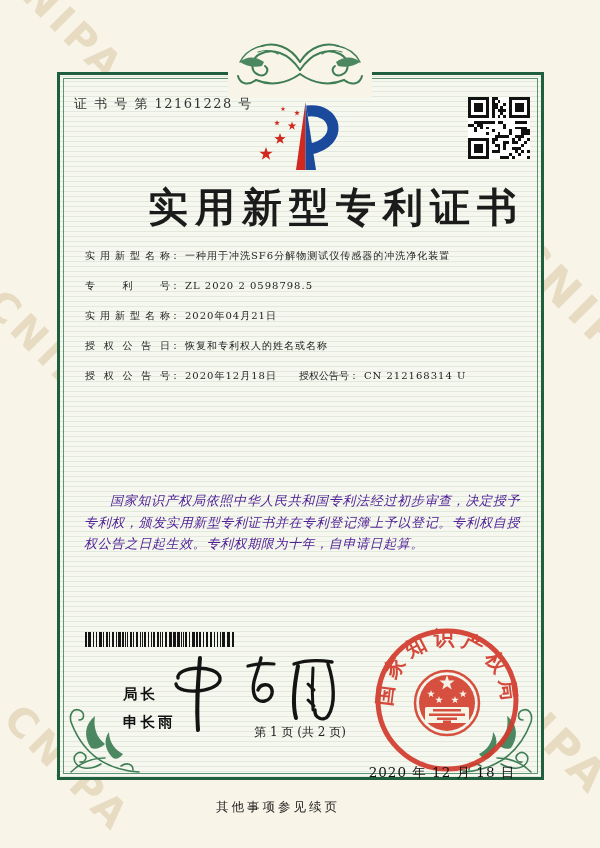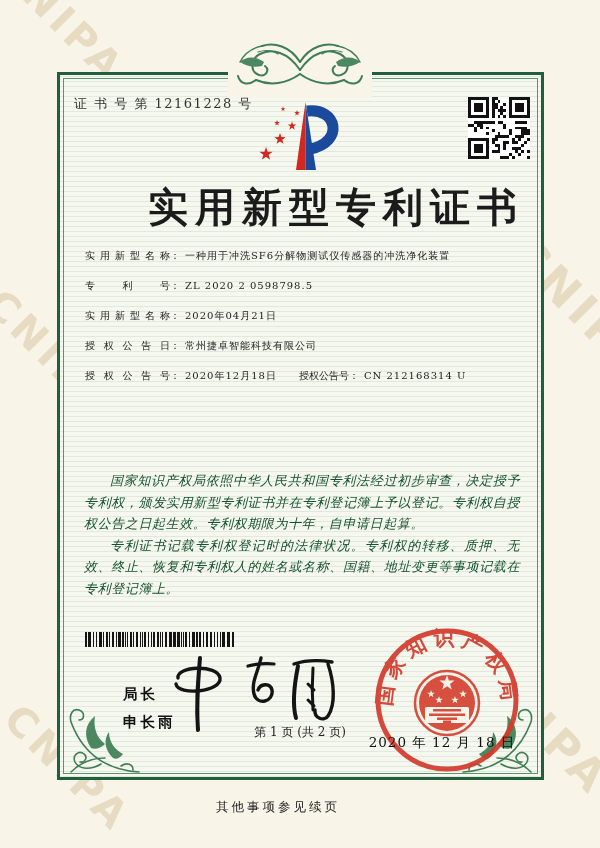--- a/index.html
+++ b/index.html
@@ -15,26 +15,26 @@
   .abs{position:absolute;z-index:3;}
   .cert-no{left:74px;top:95px;font-size:13px;letter-spacing:1.5px;color:#333;}
   .title{left:0;top:180px;width:524px;text-align:right;font-size:40px;font-weight:700;
          letter-spacing:7px;color:#1b1b1b;}
   .fields{left:85px;top:249px;width:436px;font-size:10px;color:#222;}
   .frow{margin-bottom:16px;white-space:nowrap;}
   .flabel{display:inline-block;width:85px;text-align:justify;text-align-last:justify;}
   .colon{margin-right:5px;}
   .fvalue{letter-spacing:1px;}
   .grant-no{margin-left:22px;}
-  .paras{left:84px;top:470px;width:436px;font-size:13px;font-style:italic;line-height:21.5px;
-         text-align:justify;letter-spacing:.6px;color:#14532d;}
+  .paras{left:84px;top:490px;width:436px;font-size:13px;font-style:italic;line-height:21.5px;
+         text-align:justify;letter-spacing:.6px;color:#4c1d95;}
   .paras p{margin:0;text-indent:2em;}
   .director{left:85px;top:680px;font-size:14.5px;letter-spacing:3px;line-height:28px;
             font-weight:600;color:#111;margin-left:38px;}
-  .seal-date{left:357px;top:734px;width:170px;text-align:center;font-size:13.5px;
+  .seal-date{left:357px;top:764px;width:170px;text-align:center;font-size:13.5px;
              letter-spacing:1px;color:#111;z-index:5;}
   .page-info{left:0;top:724px;width:600px;text-align:center;font-size:12px;color:#222;}
   .continuation{left:0;top:799px;width:556px;text-align:center;font-size:12.5px;
                 letter-spacing:3px;color:#222;}
   svg{display:block;}
 </style>
 </head>
 <body>
 
 <div class="page">
@@ -221,30 +221,29 @@
     <div class="frow">
       <span class="flabel">实用新型名称</span><span class="colon">：</span><span class="fvalue">一种用于冲洗SF6分解物测试仪传感器的冲洗净化装置</span>
     </div>
     <div class="frow">
       <span class="flabel">专利号</span><span class="colon">：</span><span class="fvalue">ZL 2020 2 0598798.5</span>
     </div>
     <div class="frow">
       <span class="flabel">实用新型名称</span><span class="colon">：</span><span class="fvalue">2020年04月21日</span>
     </div>
     <div class="frow">
-      <span class="flabel">授权公告日</span><span class="colon">：</span><span class="fvalue">常州捷卓智能科技有限公司</span>
+      <span class="flabel">授权公告日</span><span class="colon">：</span><span class="fvalue">恢复和专利权人的姓名或名称</span>
     </div>
     <div class="frow">
       <span class="flabel">授权公告号</span><span class="colon">：</span><span class="fvalue">2020年12月18日</span><span class="grant-no"><span>授权公告号</span><span class="colon">：</span><span class="fvalue">CN 212168314 U</span></span>
     </div>
   </div>
 
   <div class="abs paras">
     <p>国家知识产权局依照中华人民共和国专利法经过初步审查，决定授予专利权，颁发实用新型专利证书并在专利登记簿上予以登记。专利权自授权公告之日起生效。专利权期限为十年，自申请日起算。</p>
-    <p>专利证书记载专利权登记时的法律状况。专利权的转移、质押、无效、终止、恢复和专利权人的姓名或名称、国籍、地址变更等事项记载在专利登记簿上。</p>
   </div>
 
   <svg class="abs" style="left:85px;top:632px;shape-rendering:crispEdges;" width="152" height="15" viewBox="0 0 152 15">
     <g class="bars" fill="#151515">
         <rect x="0" y="0" width="2" height="15"></rect>
         <rect x="3" y="0" width="3" height="15"></rect>
         <rect x="8" y="0" width="1" height="15"></rect>
         <rect x="11" y="0" width="1" height="15"></rect>
         <rect x="14" y="0" width="3" height="15"></rect>
         <rect x="18" y="0" width="1" height="15"></rect>

